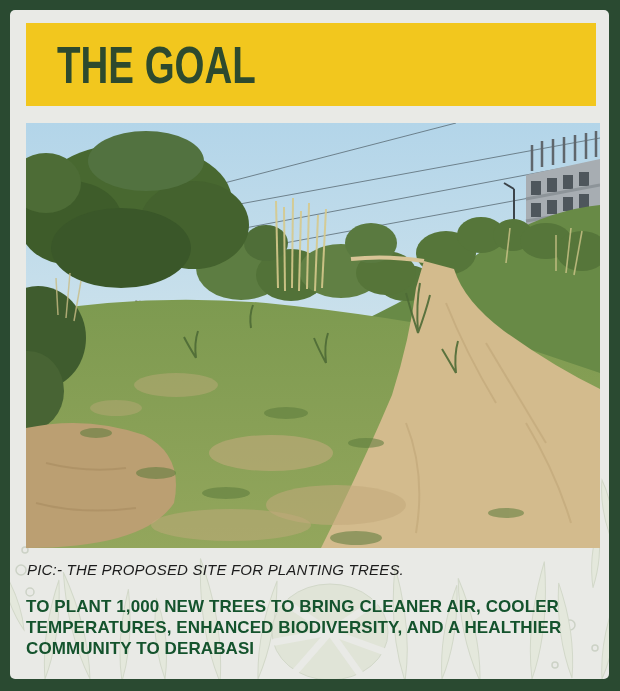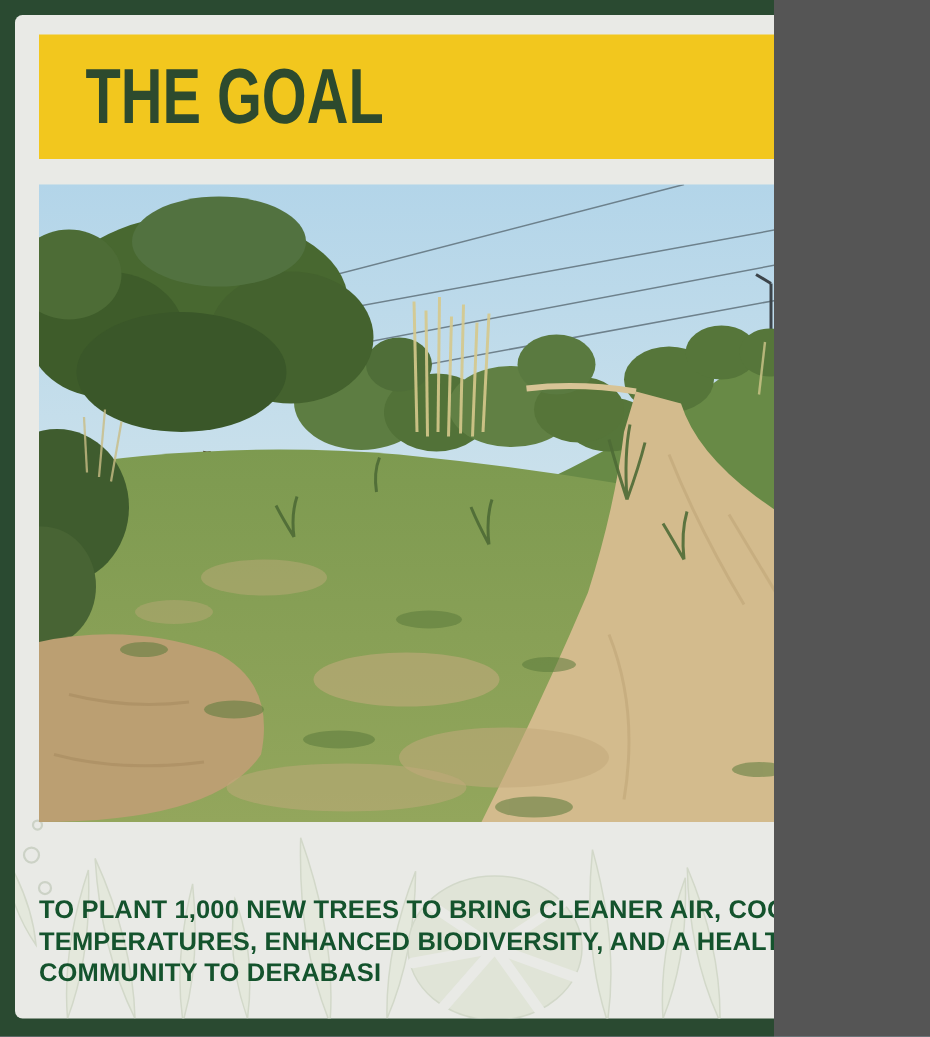--- a/index.html
+++ b/index.html
@@ -1,18 +1,18 @@
 <!DOCTYPE html>
 <html><head>
 <meta charset="utf-8">
 <style>
   html,body{margin:0;padding:0;background:#555;}
   .poster{
     position:relative;
-    width:516px;height:691px;
+    width:620px;height:691px;
     background:#2a4a31;
     font-family:"Liberation Sans", sans-serif;
     overflow:hidden;
   }
   .inner{
     position:absolute;
     left:10px;top:10px;
     width:599px;height:669px;
     background:#e9eae6;
     border-radius:5px;
@@ -268,17 +268,18 @@
           <ellipse cx="130" cy="350" rx="20" ry="6"></ellipse>
           <ellipse cx="260" cy="290" rx="22" ry="6"></ellipse>
           <ellipse cx="340" cy="320" rx="18" ry="5"></ellipse>
           <ellipse cx="200" cy="370" rx="24" ry="6"></ellipse>
           <ellipse cx="330" cy="415" rx="26" ry="7"></ellipse>
           <ellipse cx="480" cy="390" rx="18" ry="5"></ellipse>
         </g>
       </svg>
     </div>
 
+    <div class="caption">PIC:- THE PROPOSED SITE FOR PLANTING TREES.</div>
 
     <div class="goal-text">TO PLANT 1,000 NEW TREES TO BRING CLEANER AIR, COOLER TEMPERATURES, ENHANCED BIODIVERSITY, AND A HEALTHIER COMMUNITY TO DERABASI</div>
 
   </div>
 </div>
 
 </body></html>

